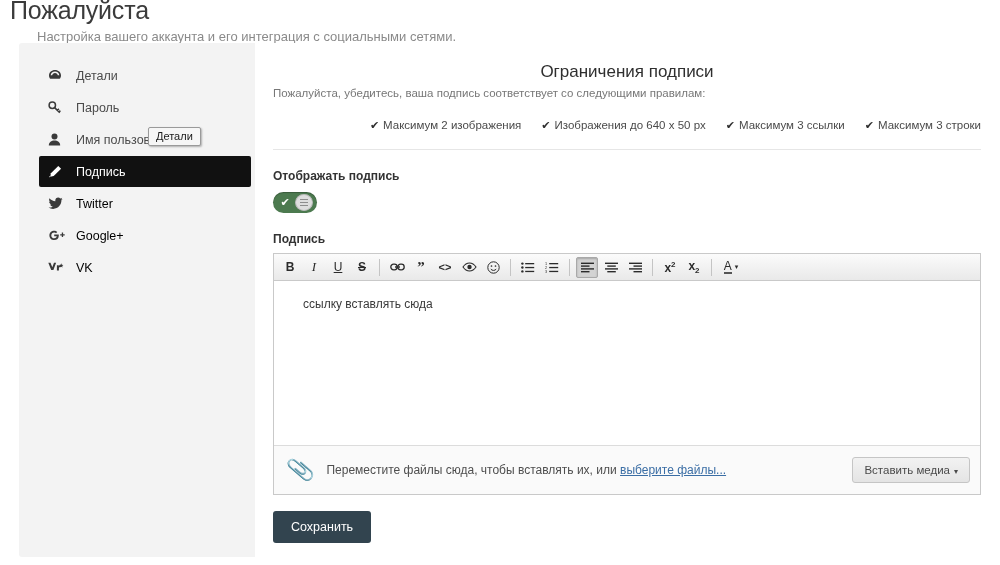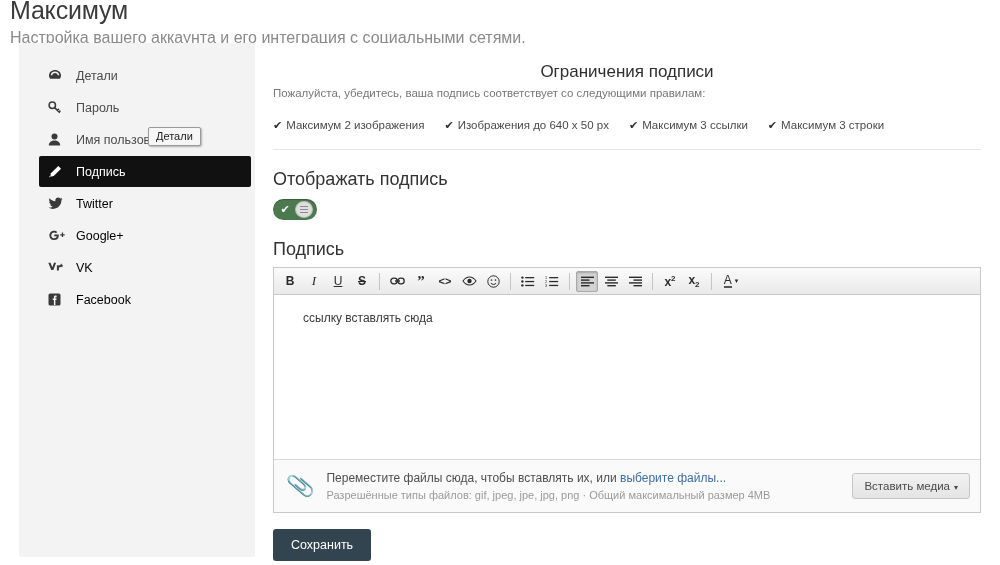--- a/index.html
+++ b/index.html
@@ -16,23 +16,24 @@
   #page-title {
     font-size: 25px;
     font-weight: normal;
     color: #3b3b3b;
     margin: 0;
     padding: 0 0 0 2px;
     line-height: 20px;
     letter-spacing: -0.2px;
   }
   #page-subtitle {
-    font-size: 16px;
+    font-size: 13px;
     color: #8a8a8a;
     padding: 9px 0 0 2px;
+    margin-left: 27px;
   }
 
   
   #panel {
     position: absolute;
     left: 19px; top: 43px;
     width: 984px; height: 514px;
     display: flex;
   }
   #sidebar {
@@ -107,32 +108,33 @@
     font-size: 11.5px;
     color: #777777;
     padding-top: 4px;
   }
   #rules {
     display: flex;
     gap: 20px;
     padding: 20px 0 0 0;
     font-size: 11.5px;
     color: #4a4a4a;
+    justify-content: flex-end;
   }
   .rule { white-space: nowrap; }
   .rule .tick { color: #2f2f2f; padding-right: 4px; font-size: 11px; }
   .hr {
     height: 1px;
     background: #e6e6e6;
     margin: 17px 0 0 0;
   }
 
   .field-label {
-    font-size: 18px;
-    font-weight: normal;
+    font-size: 12px;
+    font-weight: bold;
     color: #333333;
     padding-top: 19px;
   }
 
   
   #toggle {
     width: 44px; height: 21px;
     border-radius: 11px;
     background: #4c7a4f;
     margin-top: 9px;
@@ -211,21 +213,21 @@
   #attach {
     border-top: 1px solid #dcdcdc;
     background: #fafafa;
     display: flex;
     align-items: center;
     padding: 11px 10px 11px 13px;
   }
   #clip-icon { color: #b0b0b0; font-size: 22px; padding-right: 12px; transform: rotate(-8deg); }
   #attach-text { flex: 1; }
   #attach-line1 { font-size: 12px; color: #4e4e4e; }
-  #attach-line1 a { color: #3b6ea5; cursor: pointer; }
+  #attach-line1 a { color: #3b6ea5; text-decoration: underline; cursor: pointer; }
   #attach-line2 { font-size: 11px; color: #9b9b9b; padding-top: 4px; }
   #media-btn {
     background: linear-gradient(#f2f2f2, #e4e4e4);
     border: 1px solid #c5c5c5;
     border-radius: 3px;
     font-size: 11.5px;
     color: #4a4a4a;
     padding: 6px 11px;
     cursor: pointer;
     white-space: nowrap;
@@ -242,21 +244,21 @@
     font-size: 12.5px;
     font-family: "Liberation Sans", sans-serif;
     padding: 9px 18px;
     cursor: pointer;
   }
 </style>
 </head>
 <body>
 
 <div id="page-header">
-  <h1 id="page-title">Максимум</h1>
+  <h1 id="page-title">Пожалуйста</h1>
   <div id="page-subtitle">Настройка вашего аккаунта и его интеграция с социальными сетями.</div>
 </div>
 
 <div id="panel">
 
   <div id="sidebar">
 
     <div class="side-item">
       <span class="s-ico">
         <svg width="14" height="13" viewBox="0 0 14 13">
@@ -320,29 +322,20 @@
     <div class="side-item muted">
       <span class="s-ico">
         <svg width="16" height="11" viewBox="0 0 16 11">
             <path fill="currentColor" d="M.3.8h2.2l1.8 4.4L6 .8h2.1L5.4 7.9H3.2zM8.9 3.2h1.9v1.3c.3-.9 1.1-1.5 2.1-1.4l-.1 1.8c-1.1-.1-1.9.3-1.9 1.4v2.3H8.9z"></path>
             <path fill="currentColor" d="M13.2 1.3l.6 1.5 1.6.2-1.2 1 .4 1.6-1.4-.9-1.4.9.4-1.6-1.2-1 1.6-.2z"></path>
           </svg>
       </span>
       <span class="s-lbl">VK</span>
     </div>
 
-    <div class="side-item muted">
-      <span class="s-ico">
-        <svg width="13" height="13" viewBox="0 0 13 13">
-            <rect x="0.5" y="0.5" width="12" height="12" rx="1.6" fill="currentColor"></rect>
-            <path fill="#f3f3f3" d="M8.6 4.2H7.8c-.3 0-.4.2-.4.4v.9h1.2l-.2 1.4H7.4V12H5.9V6.9H4.8V5.5h1.1V4.3c0-1.1.6-1.7 1.8-1.7h.9z"></path>
-          </svg>
-      </span>
-      <span class="s-lbl">Facebook</span>
-    </div>
   </div>
 
   <div id="tooltip">Детали</div>
 
   <div id="content">
 
     <h2 id="limits-title">Ограничения подписи</h2>
     <div id="limits-sub">Пожалуйста, убедитесь, ваша подпись соответствует со следующими правилам:</div>
 
     <div id="rules">
@@ -481,21 +474,20 @@
       <div id="editor-body">
         <span>ссылку вставлять сюда</span>
       </div>
 
       <div id="attach">
         <span id="clip-icon">📎</span>
         <div id="attach-text">
           <div id="attach-line1">
             <span>Переместите файлы сюда, чтобы вставлять их, или </span><a>выберите файлы...</a>
           </div>
-          <div id="attach-line2">Разрешённые типы файлов: gif, jpeg, jpe, jpg, png · Общий максимальный размер 4MB</div>
         </div>
         <button id="media-btn">
           <span>Вставить медиа</span><span class="caret">▾</span>
         </button>
       </div>
     </div>
 
     <button id="save-btn">Сохранить</button>
   </div>
 </div>

